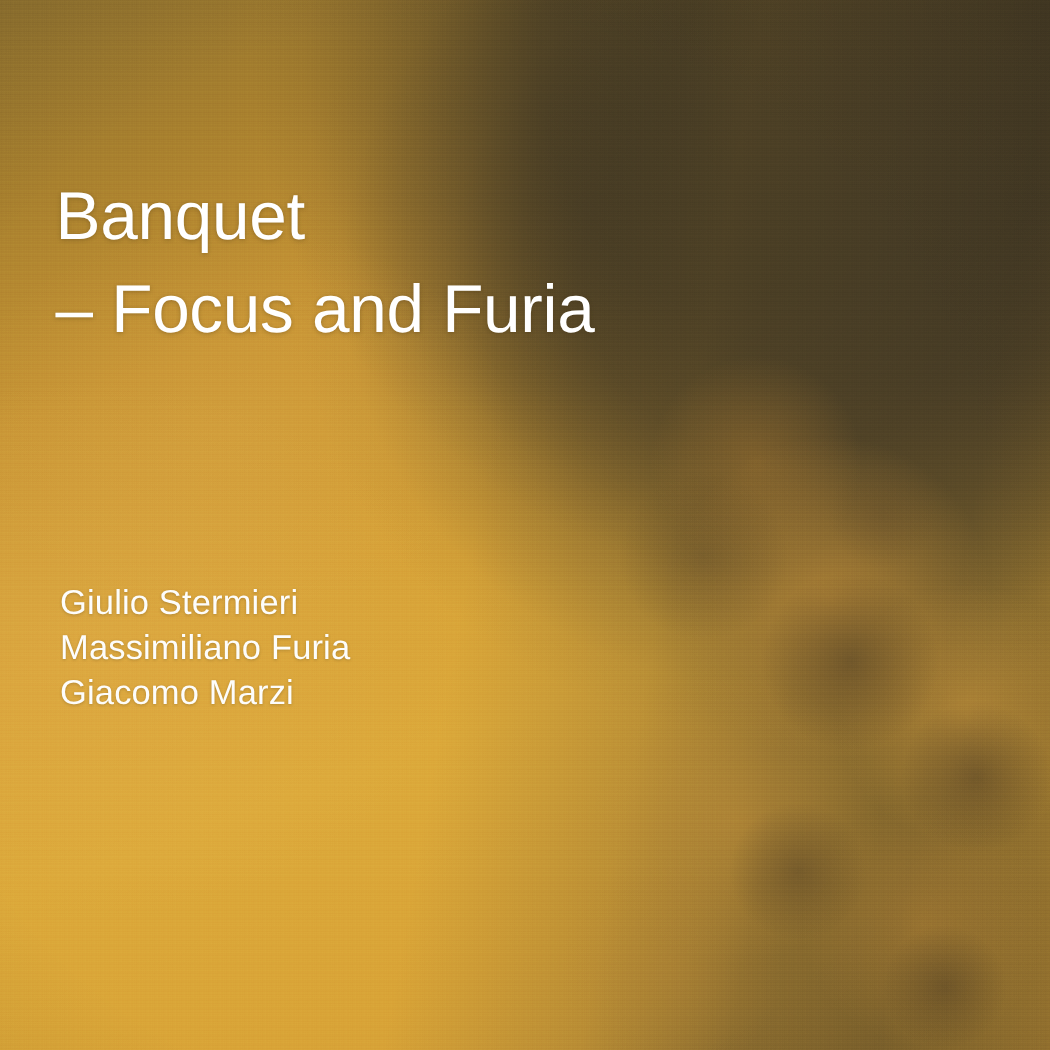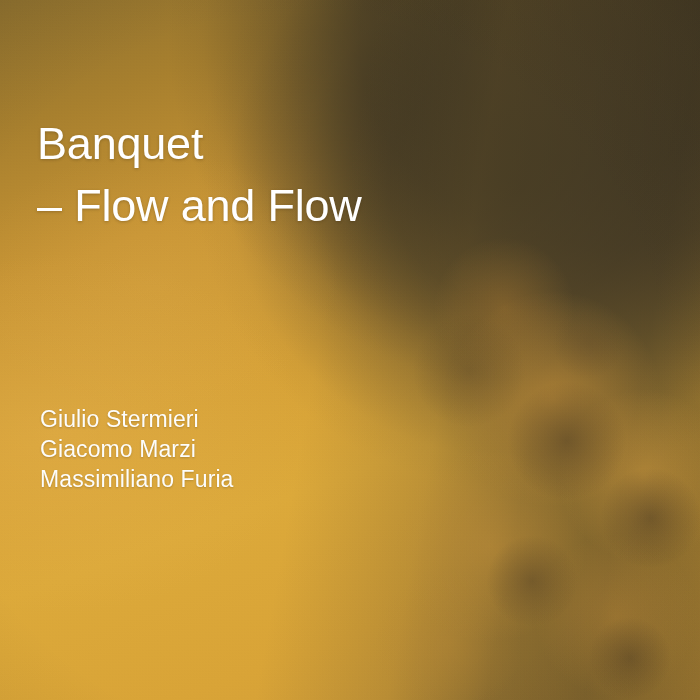--- a/index.html
+++ b/index.html
@@ -130,21 +130,21 @@
     line-height: 62px;
     font-weight: 400;
     letter-spacing: -0.2px;
     white-space: nowrap;
     text-shadow: 0 1px 3px rgba(60,44,18,0.30);
   }
 
   #artist-block {
     position: absolute;
     left: 40px;
-    top: 404px;
+    top: 386px;
   }
   .artist-line {
     color: #fdfdfb;
     font-size: 23px;
     line-height: 30px;
     font-weight: 400;
     letter-spacing: 0.1px;
     white-space: nowrap;
     text-shadow: 0 1px 2px rgba(60,44,18,0.25);
   }
@@ -161,23 +161,23 @@
   <div class="bg-layer" id="bg-blobs-warm"></div>
   <div class="bg-layer" id="bg-blobs-dark"></div>
   <div class="bg-layer" id="bg-highlight"></div>
   <div class="bg-layer" id="bg-vignette"></div>
   <div class="bg-layer" id="bg-grain"></div>
 
   <div id="text-layer">
 
     <div id="title-block">
       <div class="title-line">Banquet</div>
-      <div class="title-line">– Flow and Flow</div>
+      <div class="title-line">– Focus and Furia</div>
     </div>
 
     <div id="artist-block">
       <div class="artist-line">Giulio Stermieri</div>
+      <div class="artist-line">Massimiliano Furia</div>
       <div class="artist-line">Giacomo Marzi</div>
-      <div class="artist-line">Massimiliano Furia</div>
     </div>
 
   </div>
 </div>
 
 </body></html>

